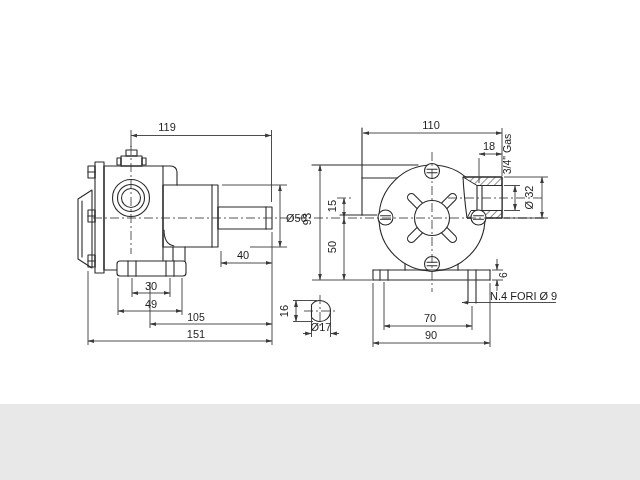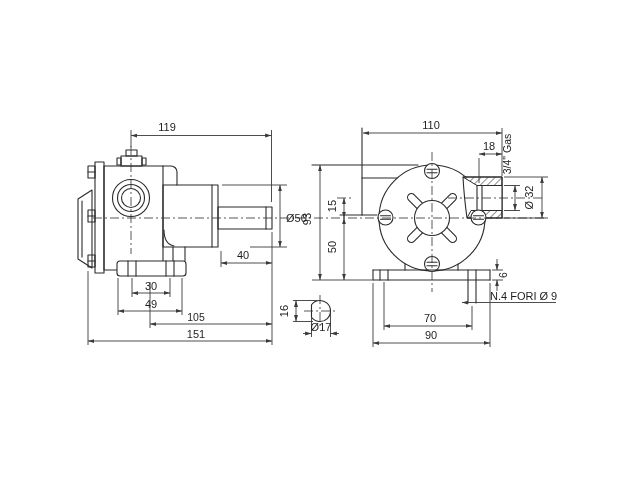--- a/index.html
+++ b/index.html
@@ -1,16 +1,16 @@
 <!DOCTYPE html>
 <html><head>
 <meta charset="utf-8">
 <style>
   html,body{margin:0;padding:0;background:#e8e8e8;}
-  .page{width:640px;height:480px;background:#ffffff;position:relative;overflow:hidden;
+  .page{width:640px;height:404px;background:#ffffff;position:relative;overflow:hidden;
         font-family:"Liberation Sans", sans-serif;text-decoration:underline;}
   svg{display:block;}
   .ol{fill:none;stroke:#2b2b2b;stroke-width:1.1;stroke-linecap:round;stroke-linejoin:round;}
   .olw{fill:#ffffff;stroke:#2b2b2b;stroke-width:1.1;stroke-linejoin:round;}
   .dim{fill:none;stroke:#3a3a3a;stroke-width:0.9;}
   .cl{fill:none;stroke:#3a3a3a;stroke-width:0.85;stroke-dasharray:9 3 2 3;}
   .hatch{stroke:#2b2b2b;stroke-width:1;fill:url(#hatchp);}
   text{fill:#1e1e1e;font-size:11px;font-family:"Liberation Sans", sans-serif;}
   text.sm{font-size:10.5px;}
 </style>

